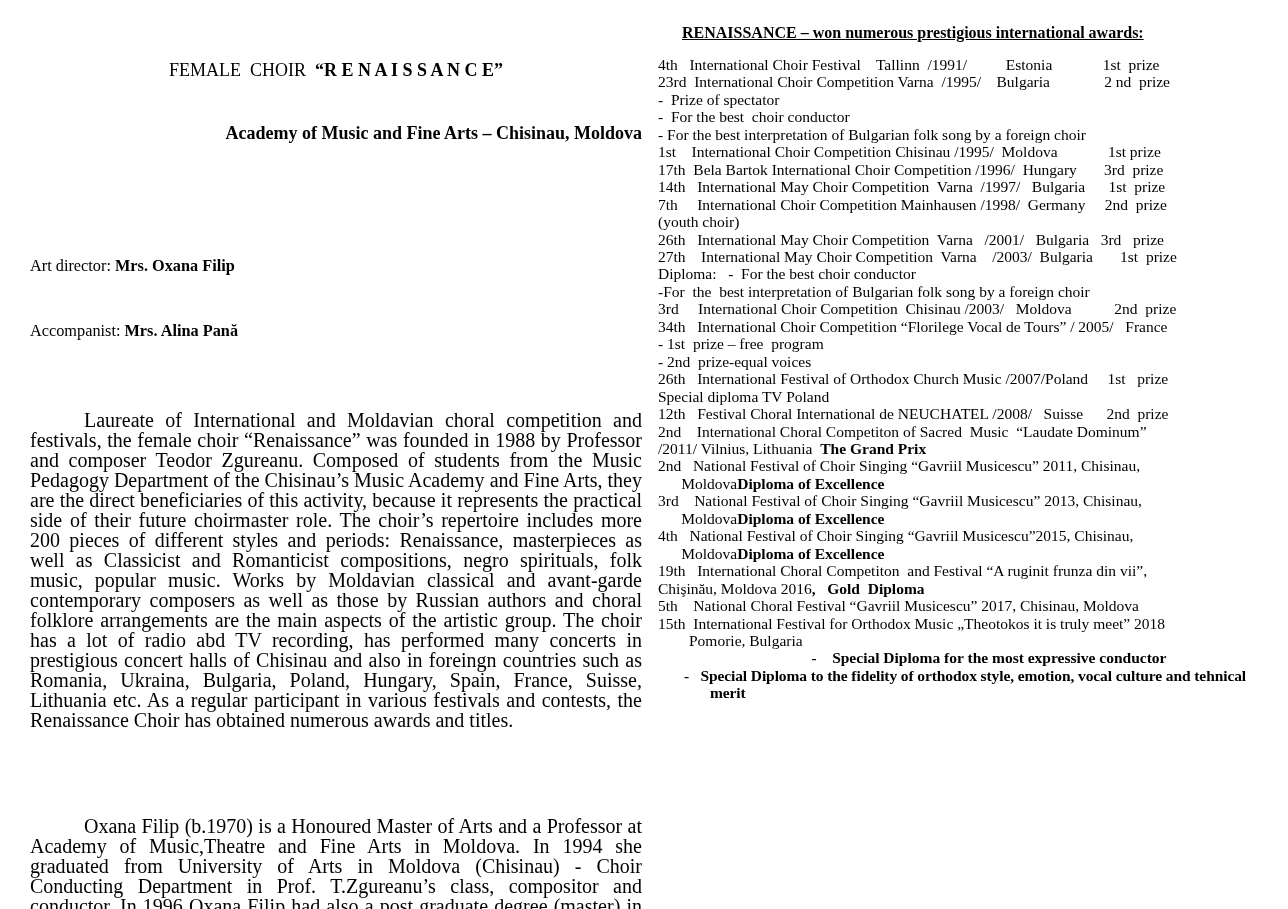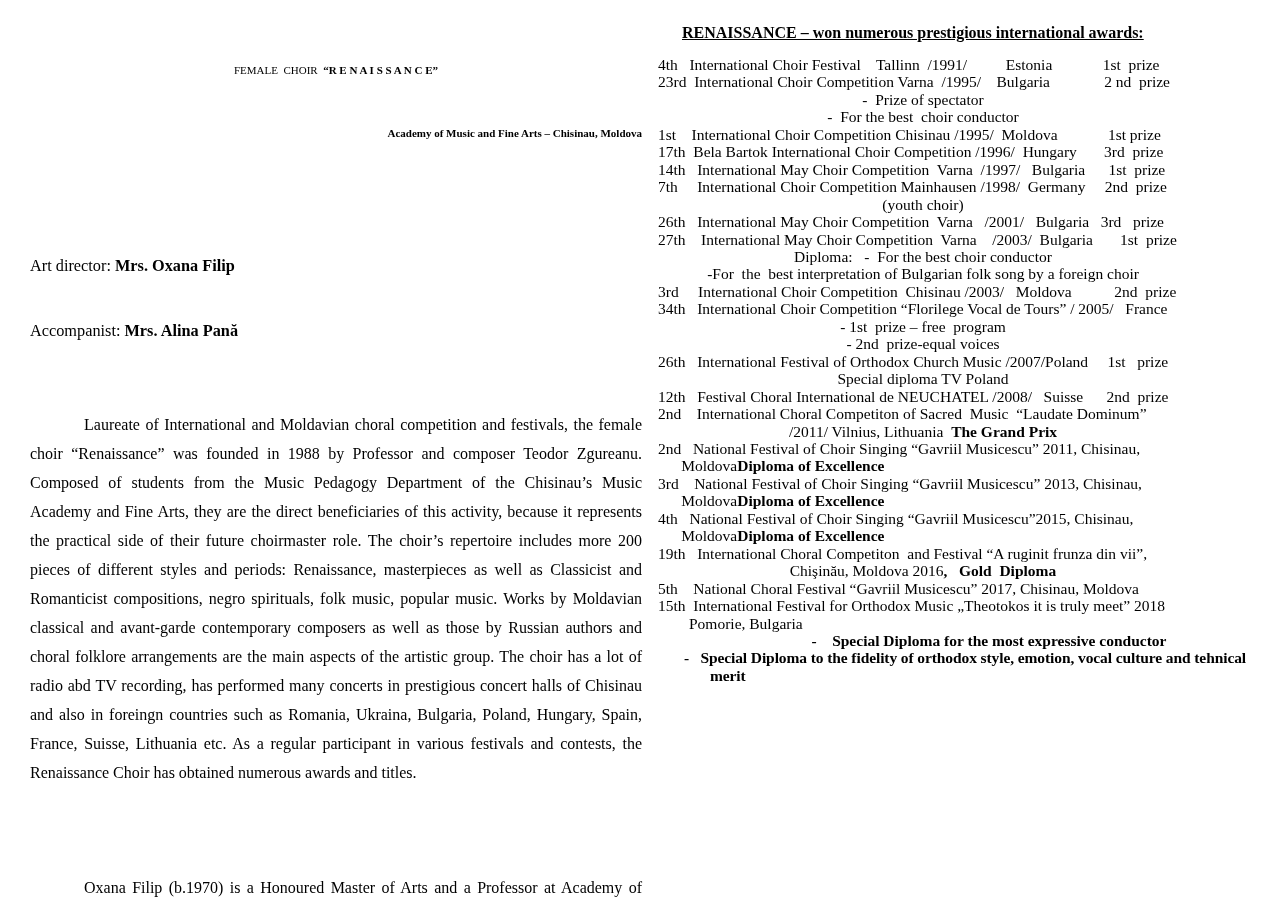--- a/index.html
+++ b/index.html
@@ -5,37 +5,37 @@
   html,body{margin:0;padding:0;}
   body{
     width:1288px;height:909px;background:#ffffff;color:#000;
     font-family:"Liberation Serif","DejaVu Serif",serif;
     overflow:hidden;
   }
   .page{position:relative;width:1288px;height:909px;background:#fff;}
 
   
   .left-col{position:absolute;left:30px;top:18px;width:612px;}
-  .title-block{text-align:center;font-size:11px;line-height:21px;white-space:pre-wrap;}
+  .title-block{text-align:center;font-size:18px;line-height:21px;white-space:pre-wrap;}
   .title-line2{font-weight:bold;text-align:right;}
   .b{font-weight:bold;}
   .credits{margin-top:26px;font-size:16.3px;line-height:21.5px;white-space:pre-wrap;}
   .para{
-    margin-top:26px;font-size:16px;line-height:29px;
+    margin-top:26px;font-size:20px;line-height:20px;
     text-align:justify;text-indent:54px;
   }
   .para2{margin-top:86px;}
 
   
   .right-col{position:absolute;left:658px;top:24px;width:606px;}
   .awards-heading{font-weight:bold;font-size:16px;line-height:18px;padding-left:24px;white-space:pre-wrap;text-decoration:underline;}
   .awards-list{margin-top:14px;}
   .aline{font-size:15.5px;line-height:17.45px;min-height:17.45px;white-space:pre-wrap;}
   .aline.gap{}
-  .aline.right{text-align:center;padding-right:76px;}
+  .aline.right{text-align:left;padding-right:76px;}
   .aline.between{display:flex;padding-right:74px;}
   .aline.bullet{font-weight:bold;padding-left:52px;text-indent:-26px;letter-spacing:-0.1px;}
   .aline.center{font-weight:bold;text-align:center;padding-left:56px;}
 </style>
 </head>
 <body>
 
 <div class="page">
 
   <div class="left-col">
@@ -54,20 +54,21 @@
     <div class="para para2"><span>Oxana Filip (b.1970) is a Honoured Master of Arts and a Professor at Academy of Music,Theatre and Fine Arts in Moldova. In 1994 she graduated from University of Arts in Moldova (Chisinau) - Choir Conducting Department in Prof. T.Zgureanu’s class, compositor and conductor. In 1996 Oxana Filip had also a post graduate degree (master) in Choir Conducting. In 2001 she became artistic director and conductor of the female choir RENAISSANCE. In 2006 she was awarded the title of Honoured Master of Arts (by Decree of the President of the Moldova) for her enormous contribution to the Choral Art. She achieved excellent results at music festivals and contests also wining for the best choir conductor prize at the 27</span></div>
   </div>
 
   <div class="right-col">
     <div class="awards-heading">RENAISSANCE – won numerous prestigious international awards:</div>
     <div class="awards-list">
         <div class="aline gap"><span>4th   International Choir Festival    Tallinn  /1991/          Estonia             1st  prize</span></div>
         <div class="aline gap"><span>23rd  International Choir Competition Varna  /1995/    Bulgaria              2 nd  prize</span></div>
         <div class="aline right"><span>-  Prize of spectator</span></div>
         <div class="aline right"><span>-  For the best  choir conductor</span></div>
+        <div class="aline right"><span>- For the best interpretation of Bulgarian folk song by a foreign choir</span></div>
         <div class="aline gap"><span>1st    International Choir Competition Chisinau /1995/  Moldova             1st prize</span></div>
         <div class="aline gap"><span>17th  Bela Bartok International Choir Competition /1996/  Hungary       3rd  prize</span></div>
         <div class="aline gap"><span>14th   International May Choir Competition  Varna  /1997/   Bulgaria      1st  prize</span></div>
         <div class="aline gap"><span>7th     International Choir Competition Mainhausen /1998/  Germany     2nd  prize</span></div>
         <div class="aline right"><span>(youth choir)</span></div>
         <div class="aline"><span>26th   International May Choir Competition  Varna   /2001/   Bulgaria   3rd   prize</span></div>
         <div class="aline gap"><span>27th    International May Choir Competition  Varna    /2003/  Bulgaria       1st  prize</span></div>
         <div class="aline right"><span>Diploma:   -  For the best choir conductor</span></div>
         <div class="aline right"><span>-For  the  best interpretation of Bulgarian folk song by a foreign choir</span></div>
         <div class="aline gap"><span>3rd     International Choir Competition  Chisinau /2003/   Moldova           2nd  prize</span></div>

